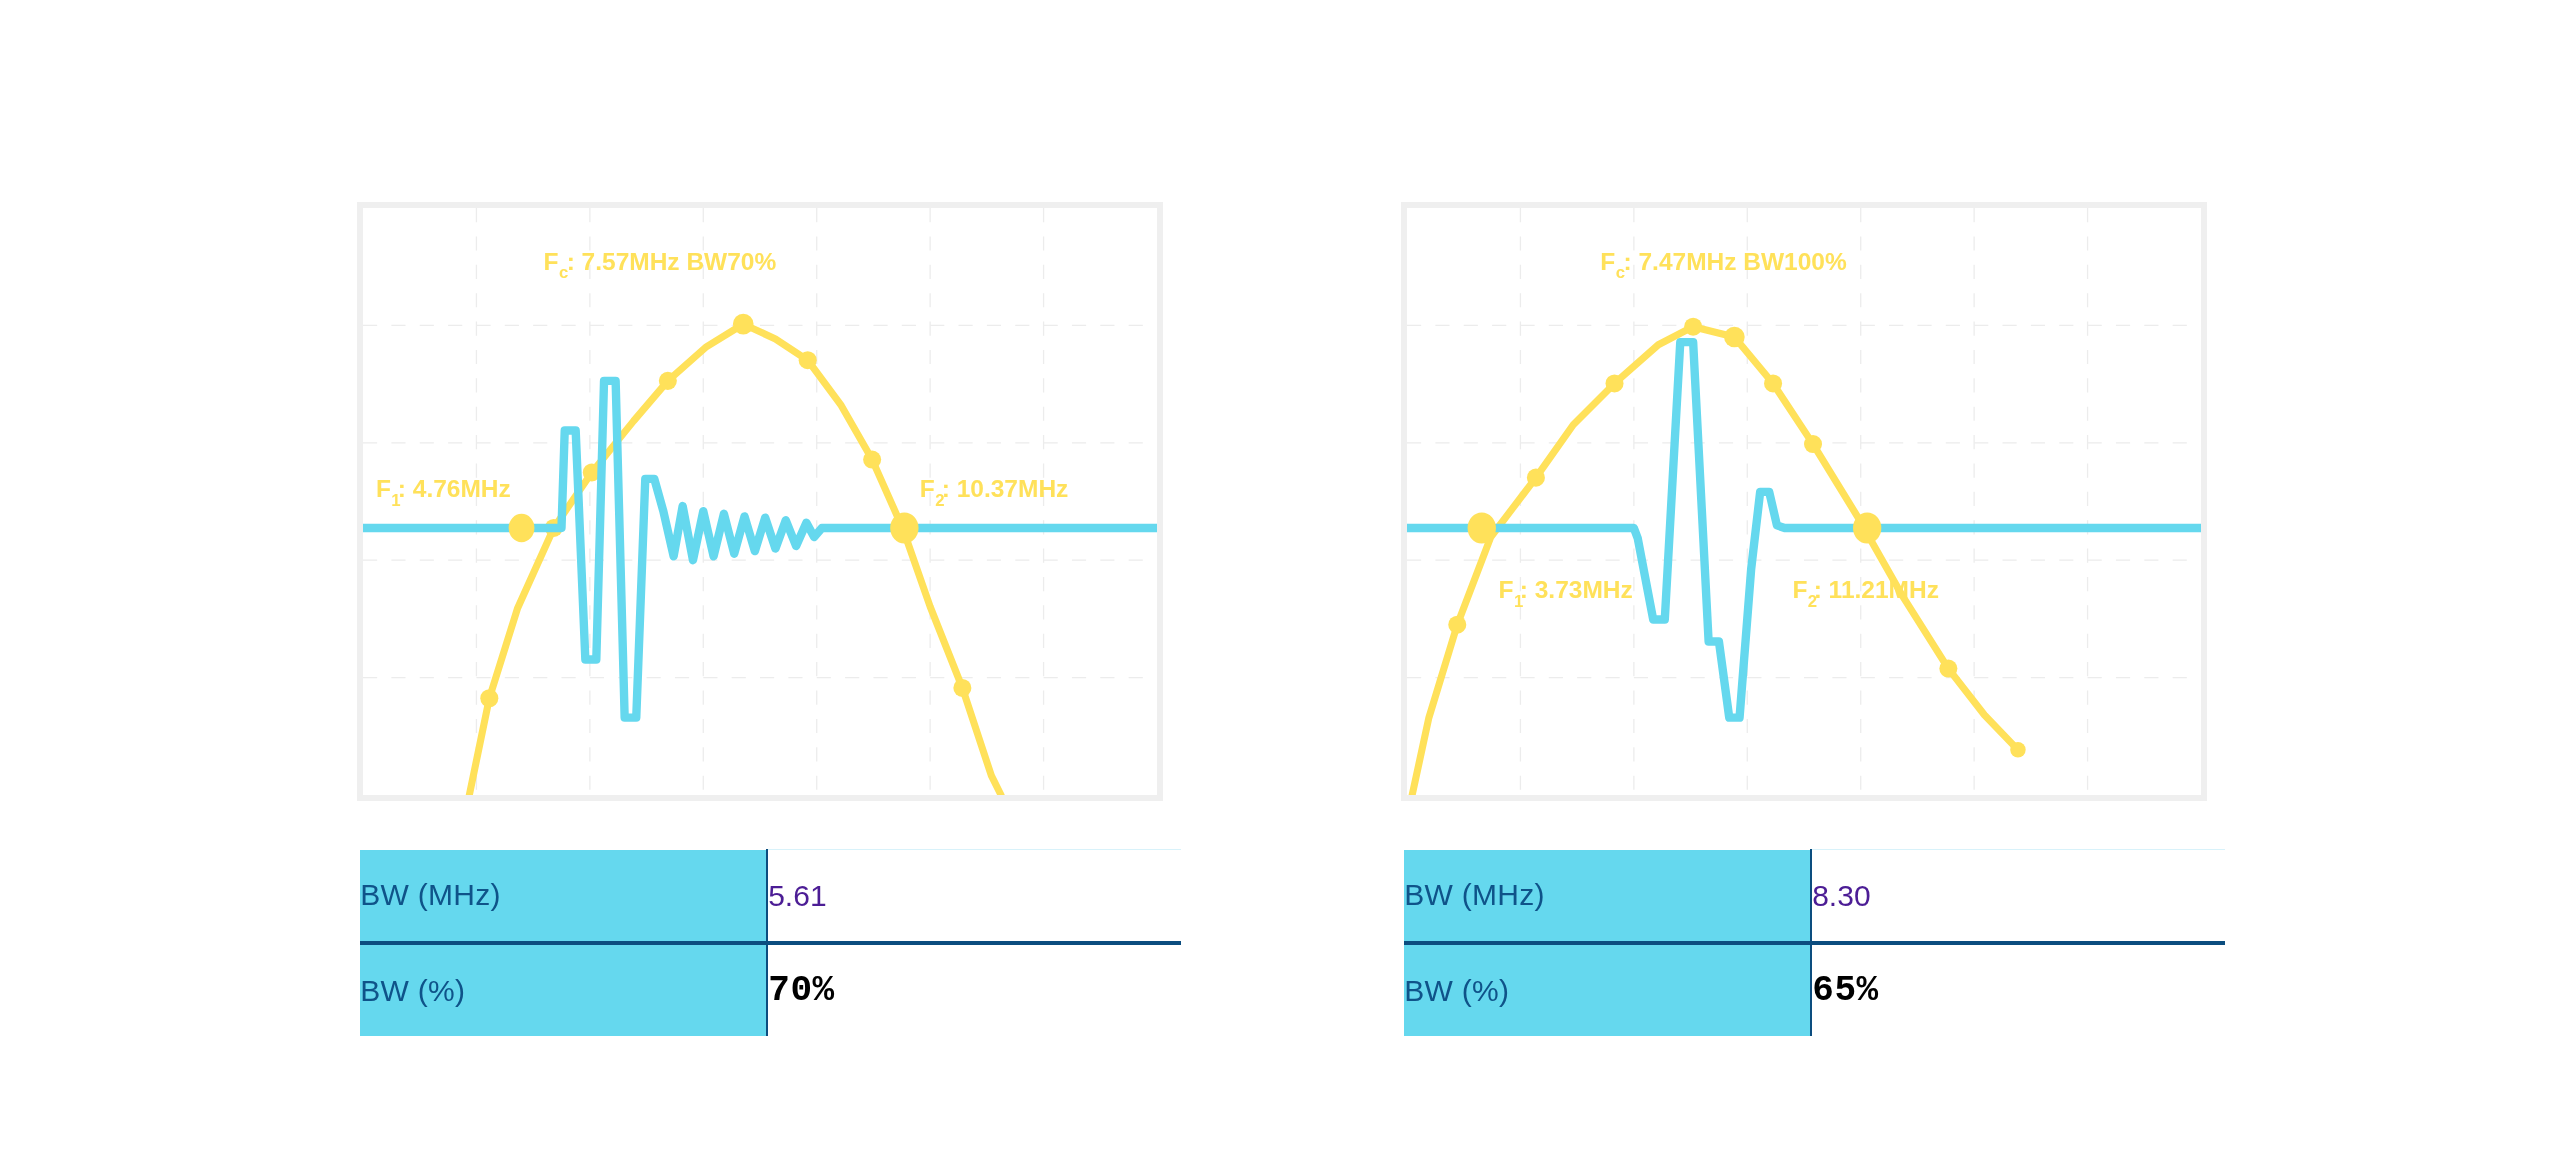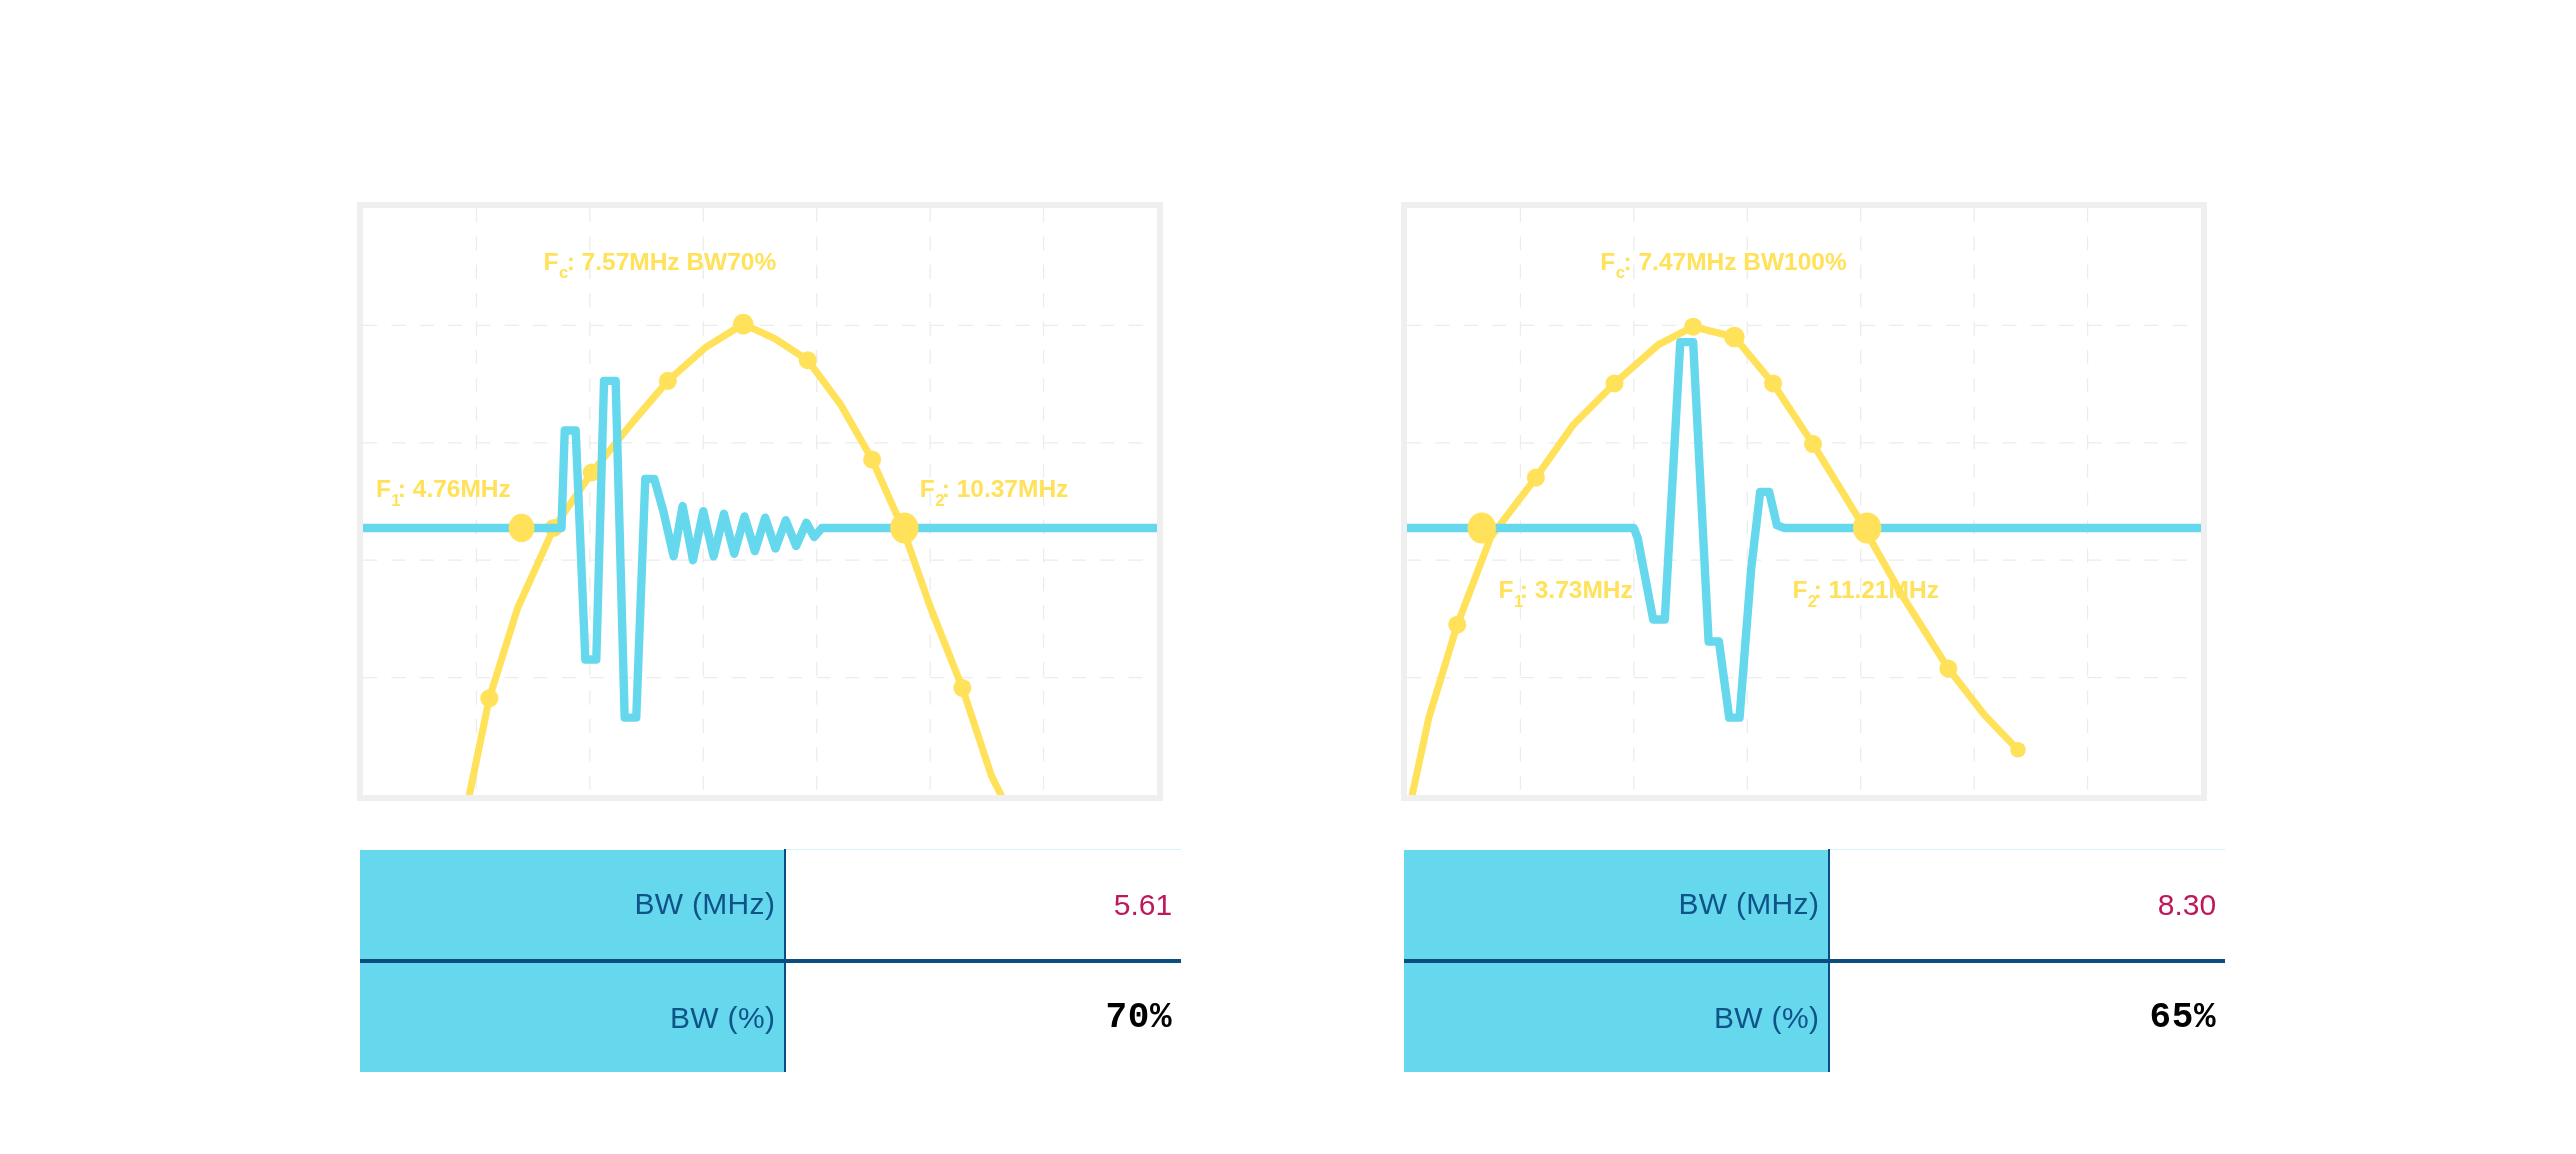--- a/index.html
+++ b/index.html
@@ -45,37 +45,37 @@
 
   
   .bw-table {
     position: absolute;
     top: 647px;
     left: 3.2px;
     width: 821px;
     border-collapse: collapse;
   }
   .bw-table td {
-    padding: 9px;
+    padding: 0;
     height: 91px;
     vertical-align: middle;
-    text-align: right;
+    text-align: left;
   }
   .cell-label {
     width: 406px;
     background: #65D8EE;
     color: #0F5389;
     font-size: 30px;
     font-weight: 400;
     letter-spacing: 0.3px;
     border-right: 2.6px solid #0C4D7F;
   }
   .cell-value {
     background: #ffffff;
-    color: #be185d;
+    color: #4c1d95;
     font-size: 30px;
     font-weight: 400;
   }
   .row-top .cell-value { border-top: 1.9px solid #D8F2FA; }
   .row-top td { border-bottom: 4.5px solid #0C4D7F; }
   .row-bottom .cell-value {
     color: #000000;
     font-size: 36px;
     font-weight: bold;
     letter-spacing: 0.6px;

